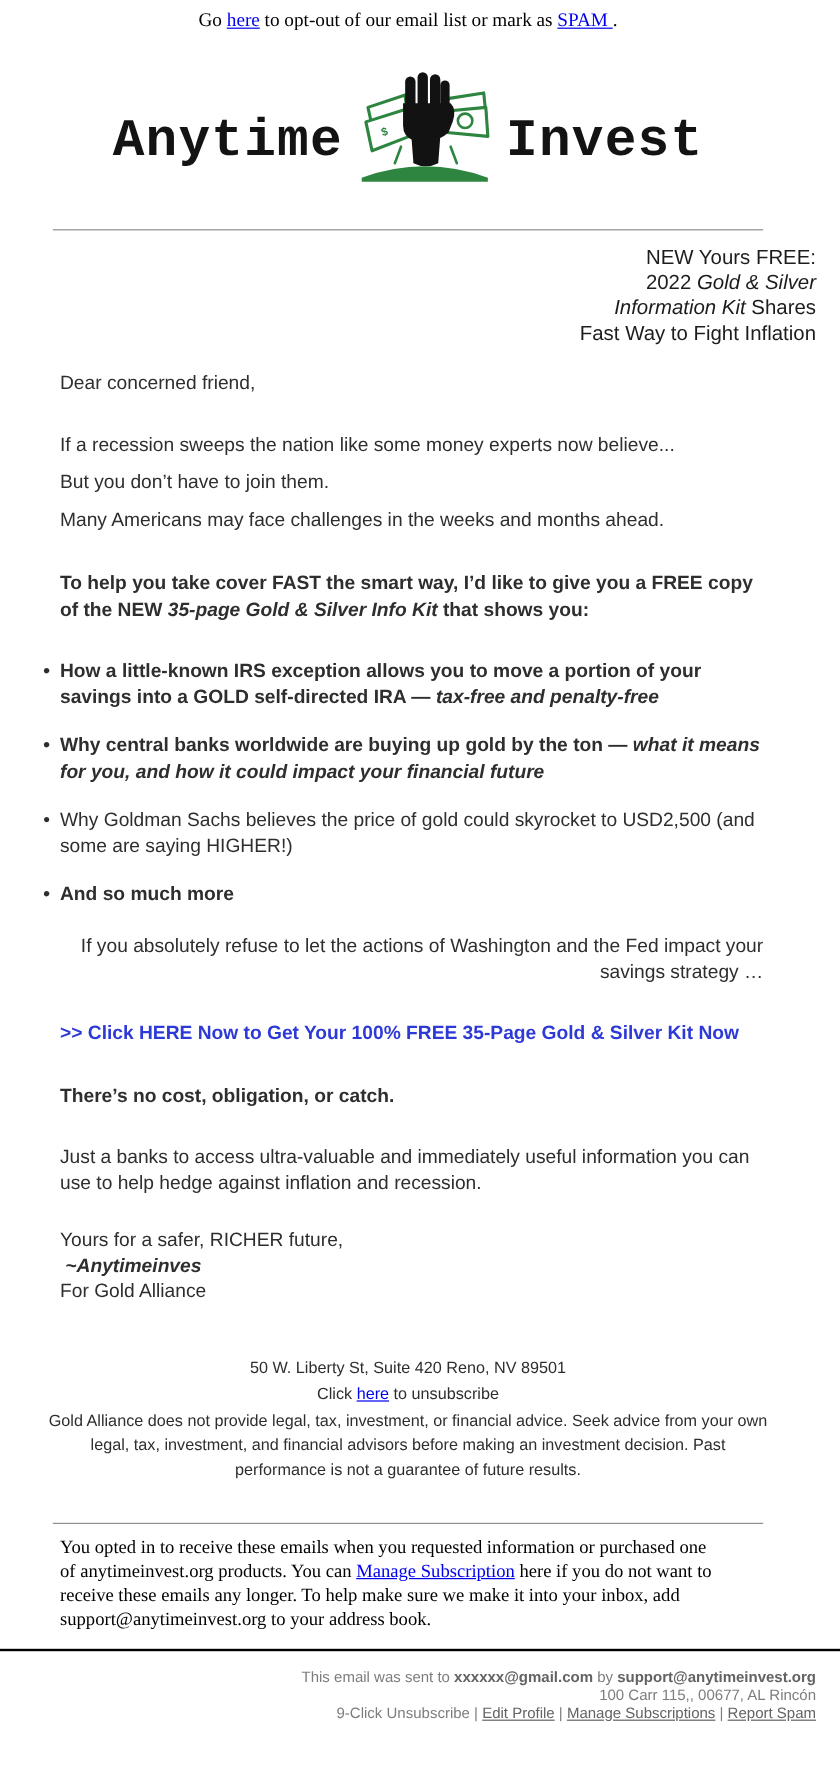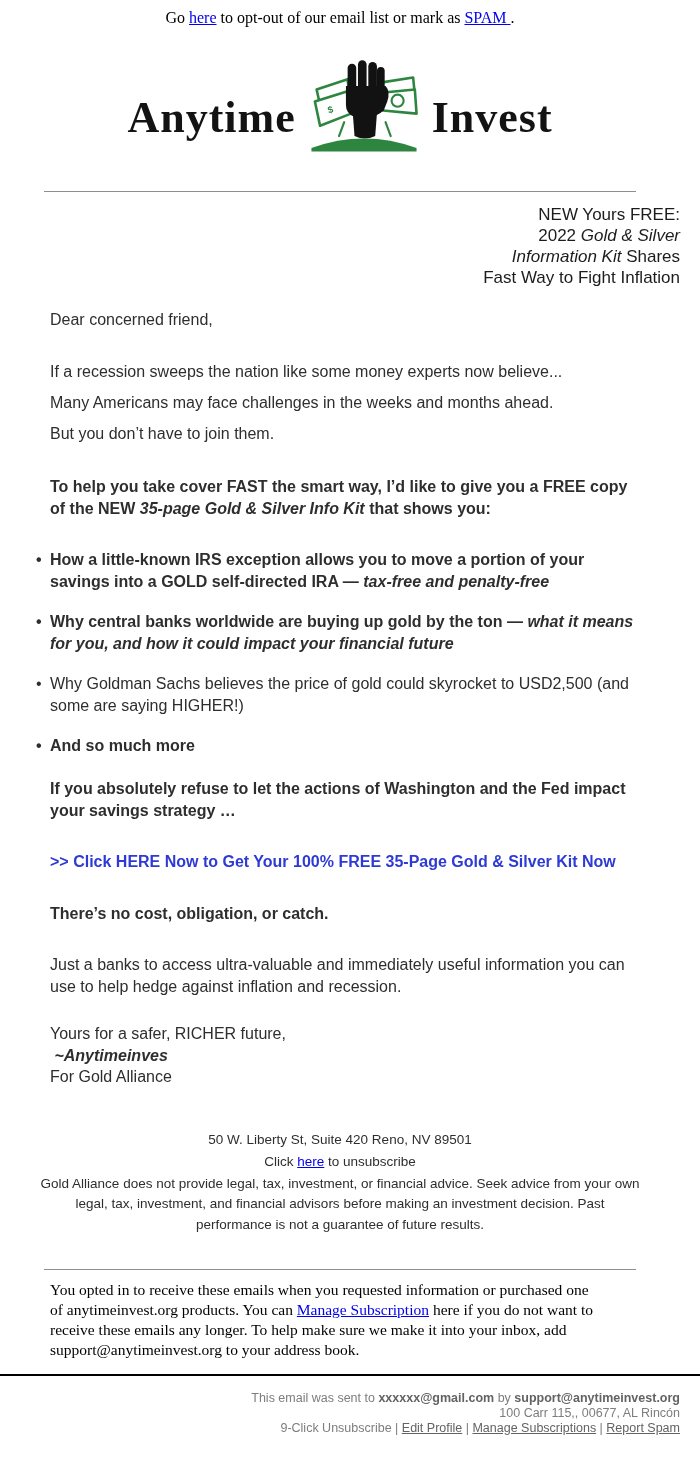--- a/index.html
+++ b/index.html
@@ -25,21 +25,21 @@
   
   .logo {
     margin-top: 24px;
     height: 108px;
     display: flex;
     align-items: center;
     justify-content: center;
     gap: 12px;
   }
   .logo-text {
-    font-family: Liberation Serif, serif;
+    font-family: Liberation Mono, monospace;
     font-weight: 700;
     font-size: 44px;
     color: #131313;
     letter-spacing: 1px;
     line-height: 1;
     padding-top: 26px;
   }
   .logo-icon { width: 112px; height: 100px; flex: 0 0 auto; }
 
   hr.rule {
@@ -69,21 +69,21 @@
   .bullets { margin-top: 29px; list-style: none; }
   .bullets li { position: relative; margin-top: 18px; }
   .bullets li:first-child { margin-top: 0; }
   .bullets li::before {
     content: "\2022";
     position: absolute;
     left: -14px;
     top: 0;
   }
   .li-bold { font-weight: 700; }
-  .p5 { margin-top: 21px !important; font-weight: 700; }
+  .p5 { margin-top: 21px !important; font-weight: 400; text-align: right; }
   .cta-row { margin-top: 29px !important; }
   a.cta-link {
     color: #2e3ad6;
     font-weight: 700;
     cursor: pointer;
   }
   .p6 { margin-top: 30px !important; font-weight: 700; }
   .p7 { margin-top: 29px !important; }
   .sig { margin-top: 25px !important; }
   .sig div { line-height: 21.5px; }
@@ -187,22 +187,22 @@
   <div class="headline">
     <div>NEW Yours FREE:</div>
     <div><span>2022 </span><em>Gold &amp; Silver</em></div>
     <div><em>Information Kit</em><span> Shares</span></div>
     <div>Fast Way to Fight Inflation</div>
   </div>
 
   <div class="content">
     <p class="greeting">Dear concerned friend,</p>
     <p class="p1">If a recession sweeps the nation like some money experts now believe...</p>
+    <p class="p-tight">But you don’t have to join them.</p>
     <p class="p-tight">Many Americans may face challenges in the weeks and months ahead.</p>
-    <p class="p-tight">But you don’t have to join them.</p>
     <p class="p4"><span>To help you take cover FAST the smart way, I’d like to give you a FREE copy of the NEW </span><em>35-page Gold &amp; Silver Info Kit</em><span> that shows you:</span></p>
 
     <ul class="bullets">
       <li class="li-bold"><span>How a little-known IRS exception allows you to move a portion of your savings into a GOLD self-directed IRA — </span><em>tax-free and penalty-free</em></li>
       <li class="li-bold"><span>Why central banks worldwide are buying up gold by the ton — </span><em>what it means for you, and how it could impact your financial future</em></li>
       <li><span>Why Goldman Sachs believes the price of gold could skyrocket to USD2,500 (and some are saying HIGHER!)</span></li>
       <li class="li-bold"><span>And so much more</span></li>
     </ul>
 
     <p class="p5">If you absolutely refuse to let the actions of Washington and the Fed impact your savings strategy …</p>

